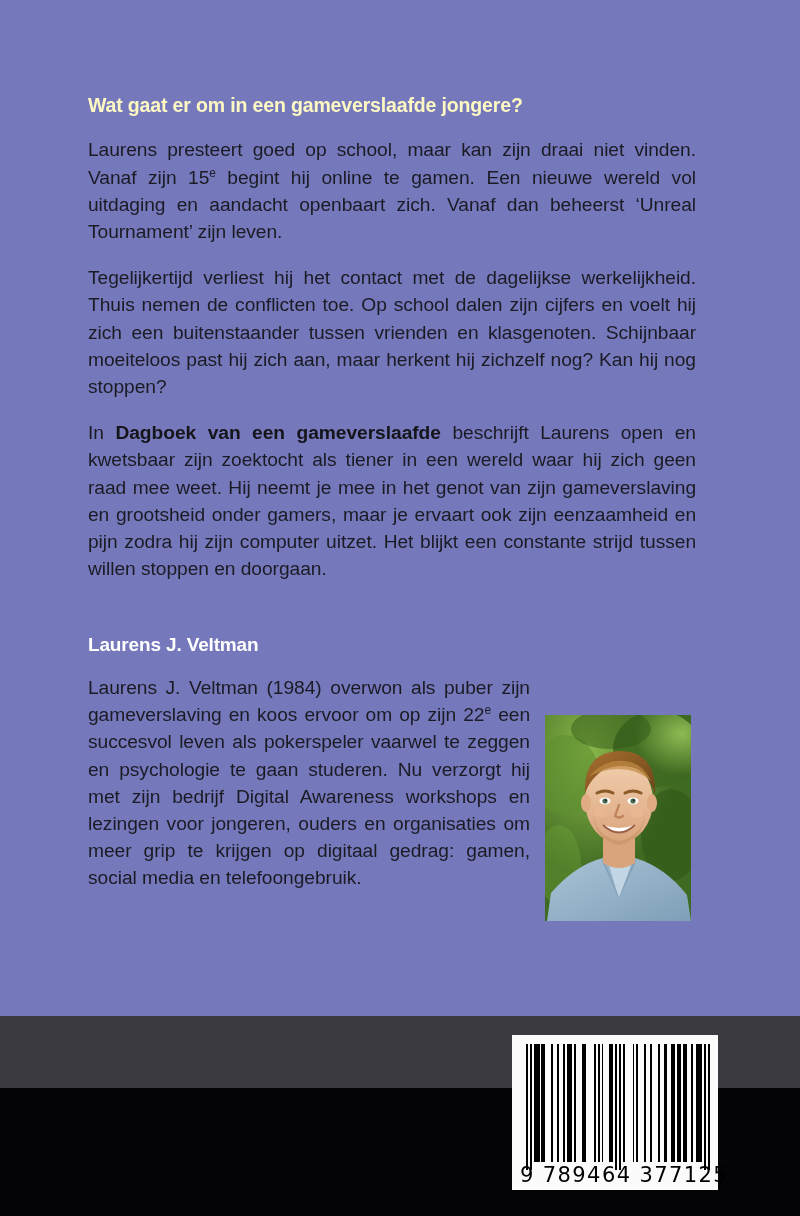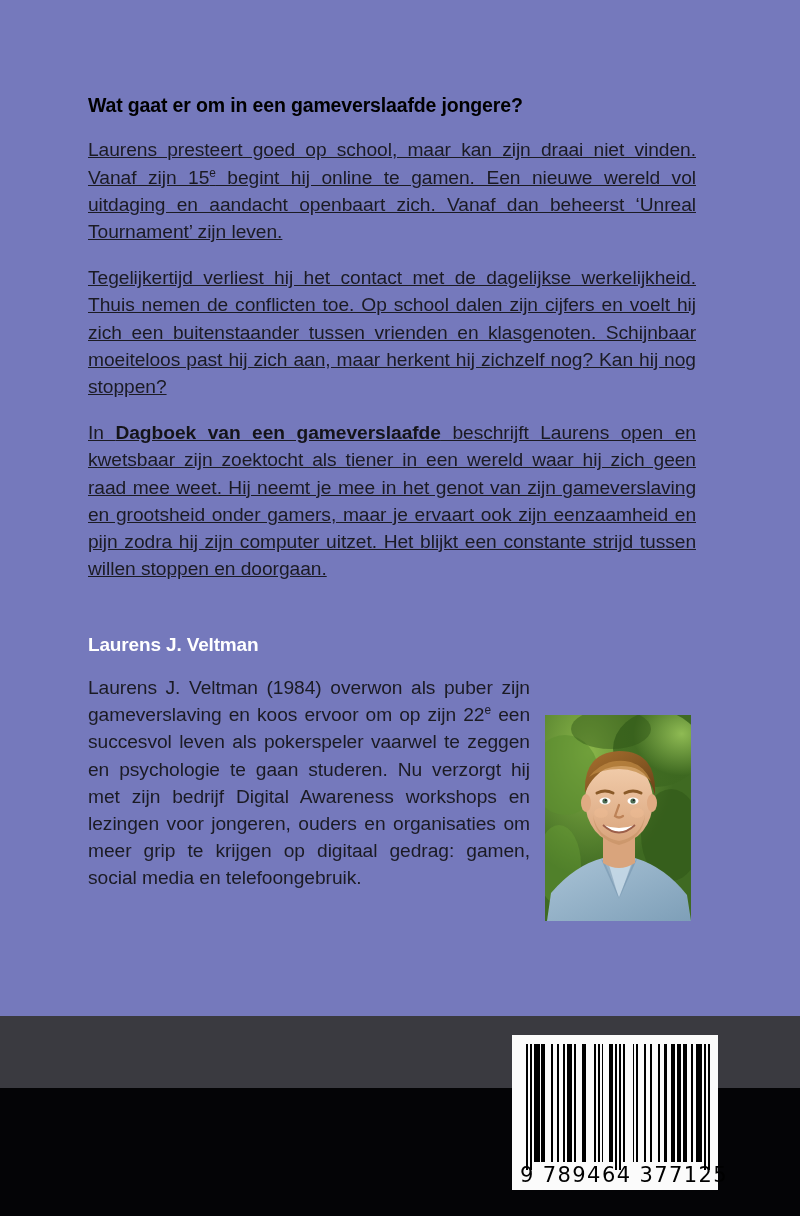--- a/index.html
+++ b/index.html
@@ -22,34 +22,33 @@
   }
   .content {
     position: absolute;
     left: 88px;
     top: 94px;
     width: 608px;
   }
   h2.heading {
     font-size: 19.5px;
     font-weight: bold;
-    color: #000000;
+    color: #fef9c3;
     margin: 0 0 19px 0;
     letter-spacing: -0.15px;
     line-height: 1.2;
   }
   p.body-par {
     font-size: 19.2px;
     line-height: 27.2px;
     color: #1b1b24;
     margin: 0 0 19px 0;
     text-align: justify;
     text-justify: inter-word;
     letter-spacing: -0.05px;
-    text-decoration: underline;
   }
   p.body-par:last-child { margin-bottom: 9px; }
   p.body-par b { font-weight: bold; color: #141419; }
   sup { font-size: 0.62em; vertical-align: super; line-height: 0; }
 
   .author-block {
     position: absolute;
     left: 88px;
     top: 618px;
     width: 608px;

